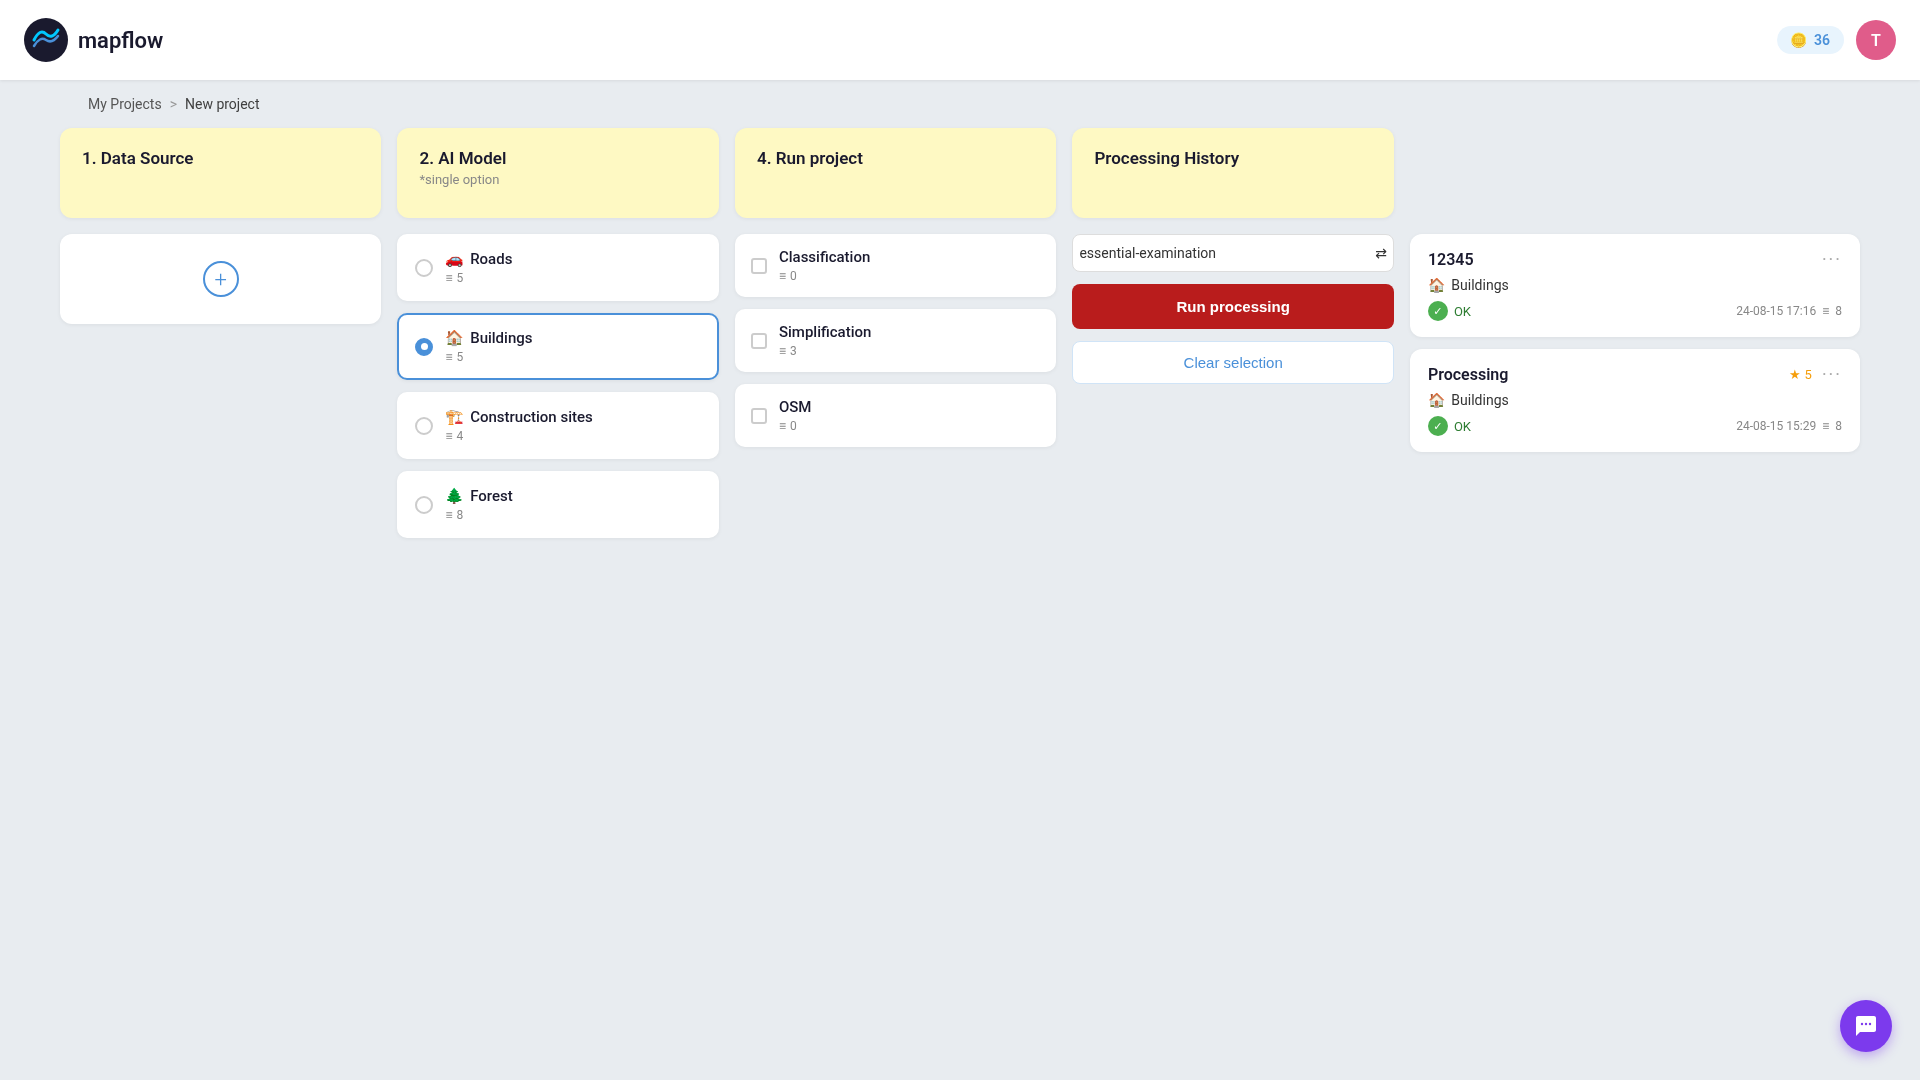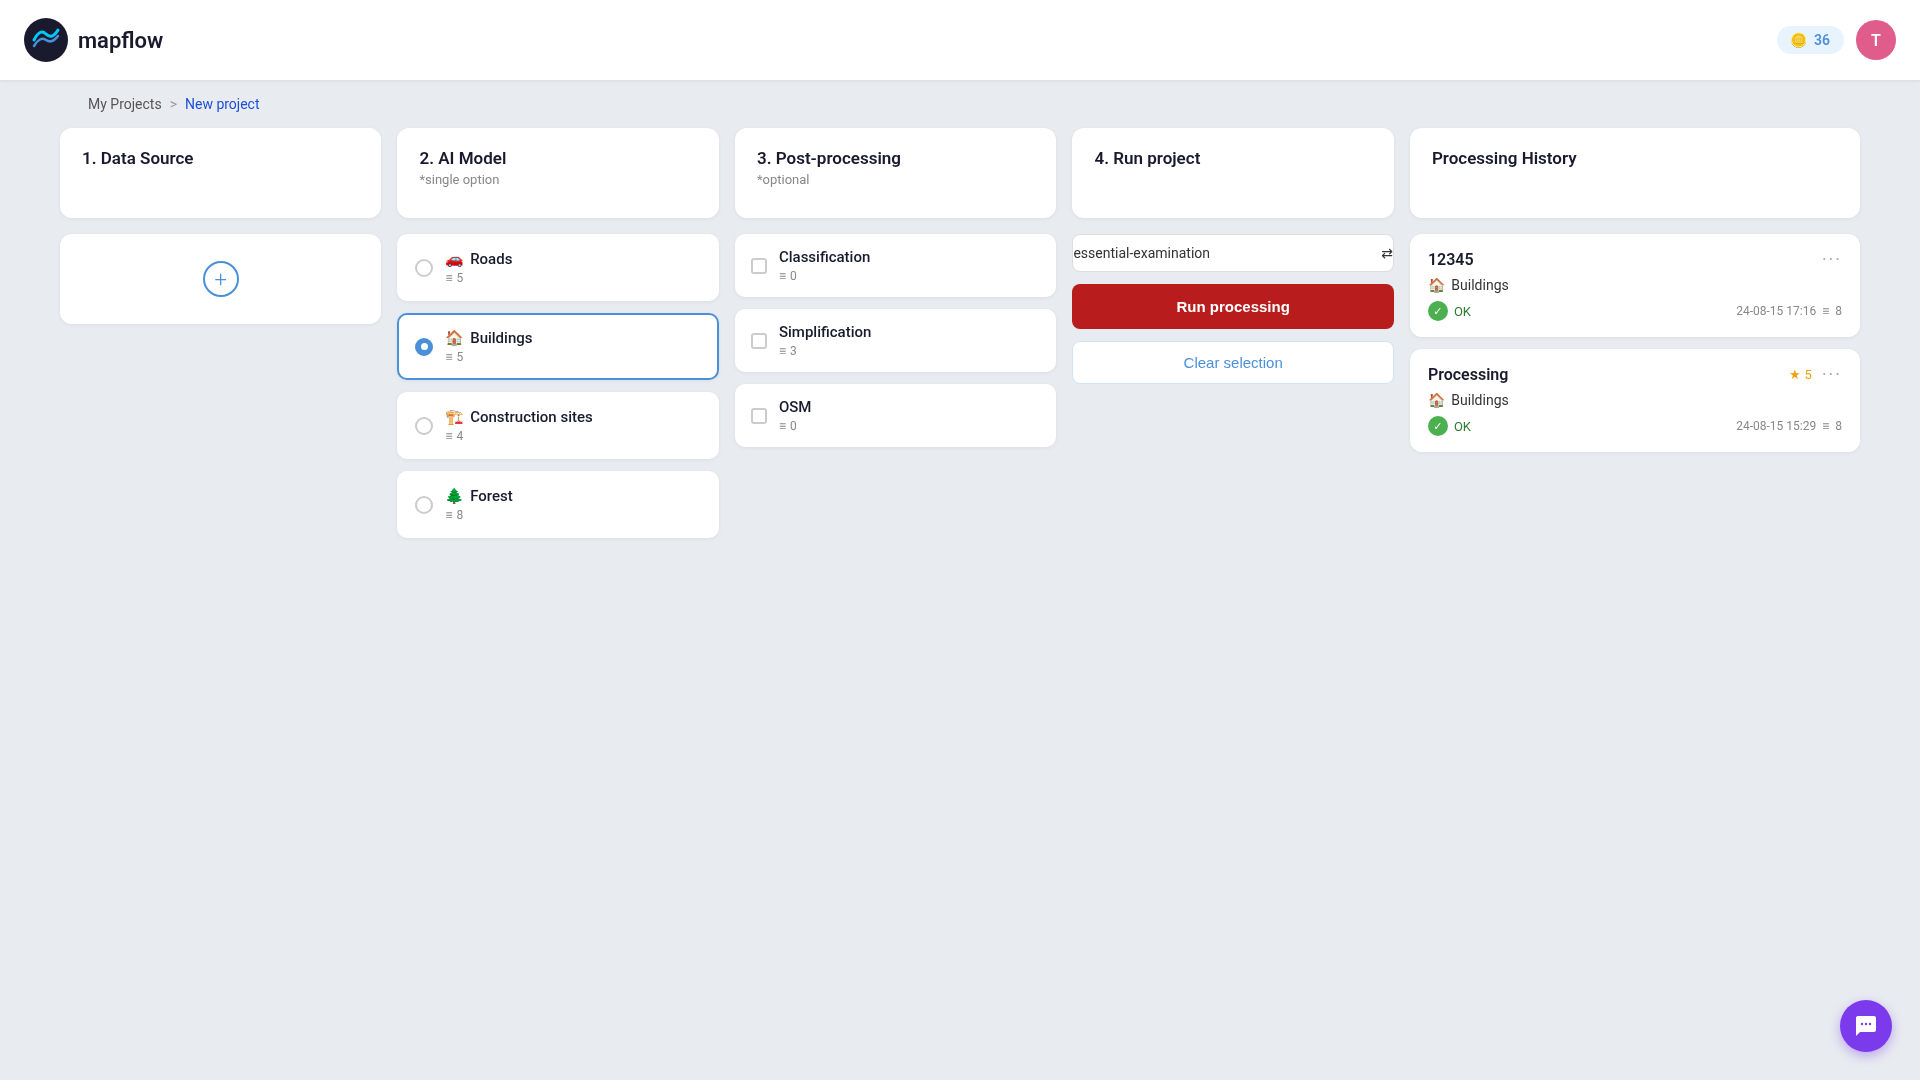--- a/index.html
+++ b/index.html
@@ -70,34 +70,34 @@
       gap: 8px;
       font-size: 14px;
       color: #555;
     }
     .breadcrumb-link {
       color: #555;
       text-decoration: none;
       cursor: pointer;
     }
     .breadcrumb-separator { color: #999; }
-    .breadcrumb-current { color: #1d4ed8; }
+    .breadcrumb-current { color: #404040; }
     
     .main {
       padding: 0 60px 40px;
     }
     
     .steps-row {
       display: grid;
       grid-template-columns: 1fr 1fr 1fr 1fr 1.4fr;
       gap: 16px;
       margin-bottom: 16px;
     }
     .step-card {
-      background: #ffffff;
+      background: #fef9c3;
       border-radius: 12px;
       padding: 20px 22px;
       min-height: 90px;
       box-shadow: 0 1px 4px rgba(0,0,0,0.06);
     }
     .step-title {
       font-size: 17px;
       font-weight: 600;
       color: #1a1a2e;
       margin-bottom: 4px;
@@ -220,21 +220,21 @@
     
     .run-panel {
       display: flex;
       flex-direction: column;
       gap: 12px;
     }
     .project-name-input {
       background: white;
       border: 1.5px solid #ddd;
       border-radius: 8px;
-      padding: 10px 0;
+      padding: 10px 6px;
       font-size: 14px;
       color: #333;
       display: flex;
       align-items: center;
       justify-content: space-between;
     }
     .run-btn {
       background: #b91c1c;
       color: white;
       border: none;
@@ -390,24 +390,20 @@
 
   <div class="steps-row">
     <div class="step-card">
       <div class="step-title">1. Data Source</div>
     </div>
     <div class="step-card">
       <div class="step-title">2. AI Model</div>
       <div class="step-subtitle">*single option</div>
     </div>
     <div class="step-card">
-      <div class="step-title">3. Post-processing</div>
-      <div class="step-subtitle">*optional</div>
-    </div>
-    <div class="step-card">
       <div class="step-title">4. Run project</div>
     </div>
     <div class="step-card">
       <div class="step-title">Processing History</div>
     </div>
   </div>
 
   <div class="content-row">
 
     <div>

